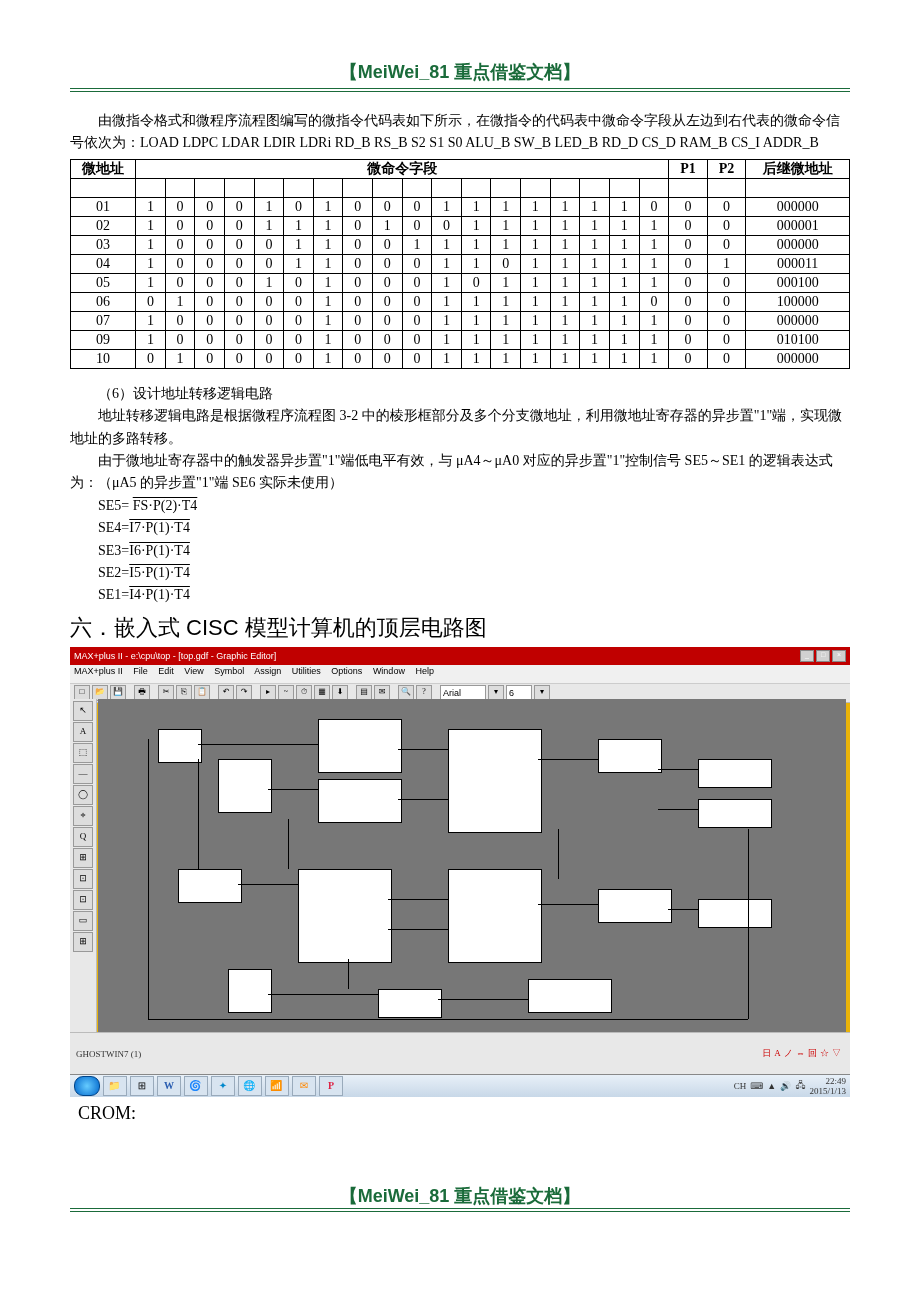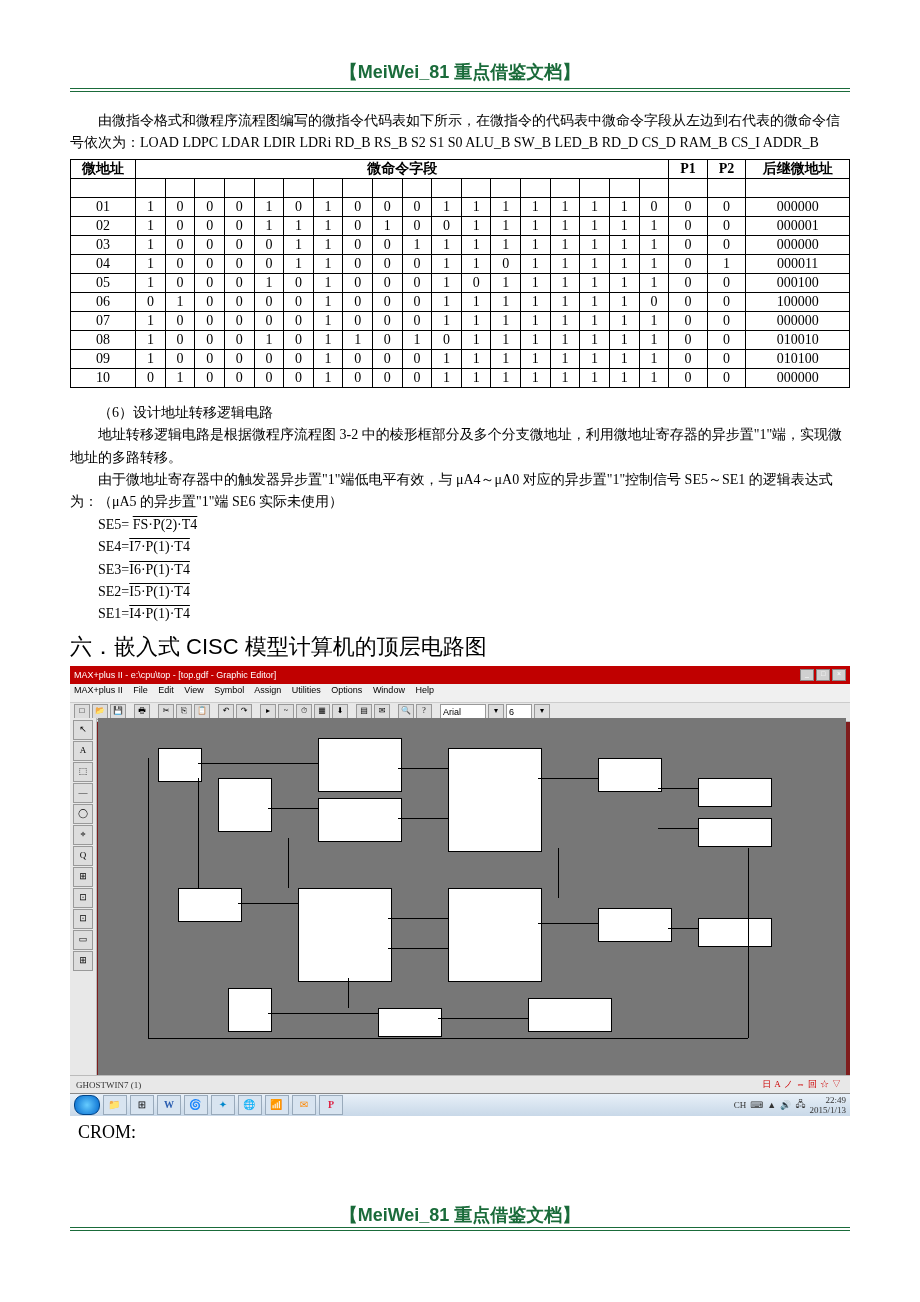--- a/index.html
+++ b/index.html
@@ -66,21 +66,21 @@
   .formula-line {
     white-space: nowrap;
   }
   .overline {
     text-decoration: overline;
     font-family: Liberation Serif, serif;
   }
   .screenshot {
     width: 100%;
     height: 450px;
-    background: #7f1d1d;
+    background: #eab308;
     position: relative;
   }
   .app-titlebar {
     background: #c00000;
     height: 16px;
     color: #fff;
     font-size: 9px;
     padding: 1px 4px;
     display: flex;
     justify-content: space-between;
@@ -182,21 +182,21 @@
   }
   .tray {
     margin-left: auto;
     display:flex; align-items:center; gap:4px;
     font-size:9px; color:#333;
   }
   .statusbar {
     position:absolute; bottom:22px; left:0; right:0;
     height:18px; background:#e8e8e8; border-top:1px solid #bbb;
     display:flex; align-items:center; font-size:9px; color:#333;
-    padding:0 6px; justify-content:space-between;
+    padding:12px 6px; justify-content:space-between;
   }
   .crom-label {
     font-family: "Times New Roman", serif;
     font-size: 18px;
     margin: 6px 0 0 8px;
   }
   .footer-title {
     text-align: center;
     color: #1a6b3a;
     font-size: 18px;
@@ -436,44 +436,20 @@
           <td>1</td>
           <td>1</td>
           <td>1</td>
           <td>1</td>
           <td>1</td>
           <td>1</td>
           <td>1</td>
           <td>0</td>
           <td>0</td>
           <td>000000</td>
-        </tr>
-        <tr>
-          <td>08</td>
-          <td>1</td>
-          <td>0</td>
-          <td>0</td>
-          <td>0</td>
-          <td>1</td>
-          <td>0</td>
-          <td>1</td>
-          <td>1</td>
-          <td>0</td>
-          <td>1</td>
-          <td>0</td>
-          <td>1</td>
-          <td>1</td>
-          <td>1</td>
-          <td>1</td>
-          <td>1</td>
-          <td>1</td>
-          <td>1</td>
-          <td>0</td>
-          <td>0</td>
-          <td>010010</td>
         </tr>
         <tr>
           <td>09</td>
           <td>1</td>
           <td>0</td>
           <td>0</td>
           <td>0</td>
           <td>0</td>
           <td>0</td>
           <td>1</td>

